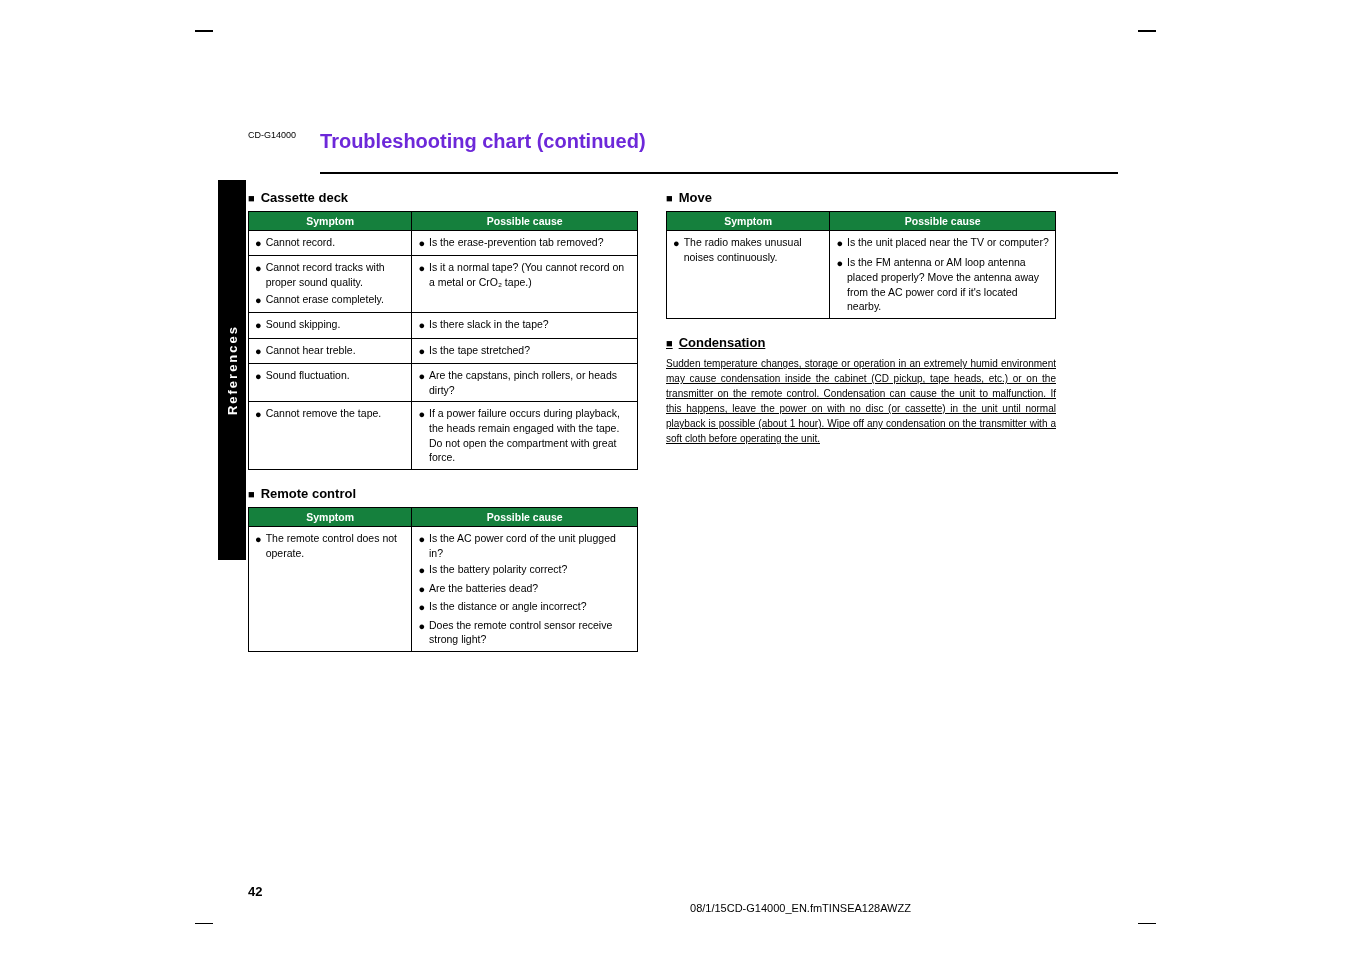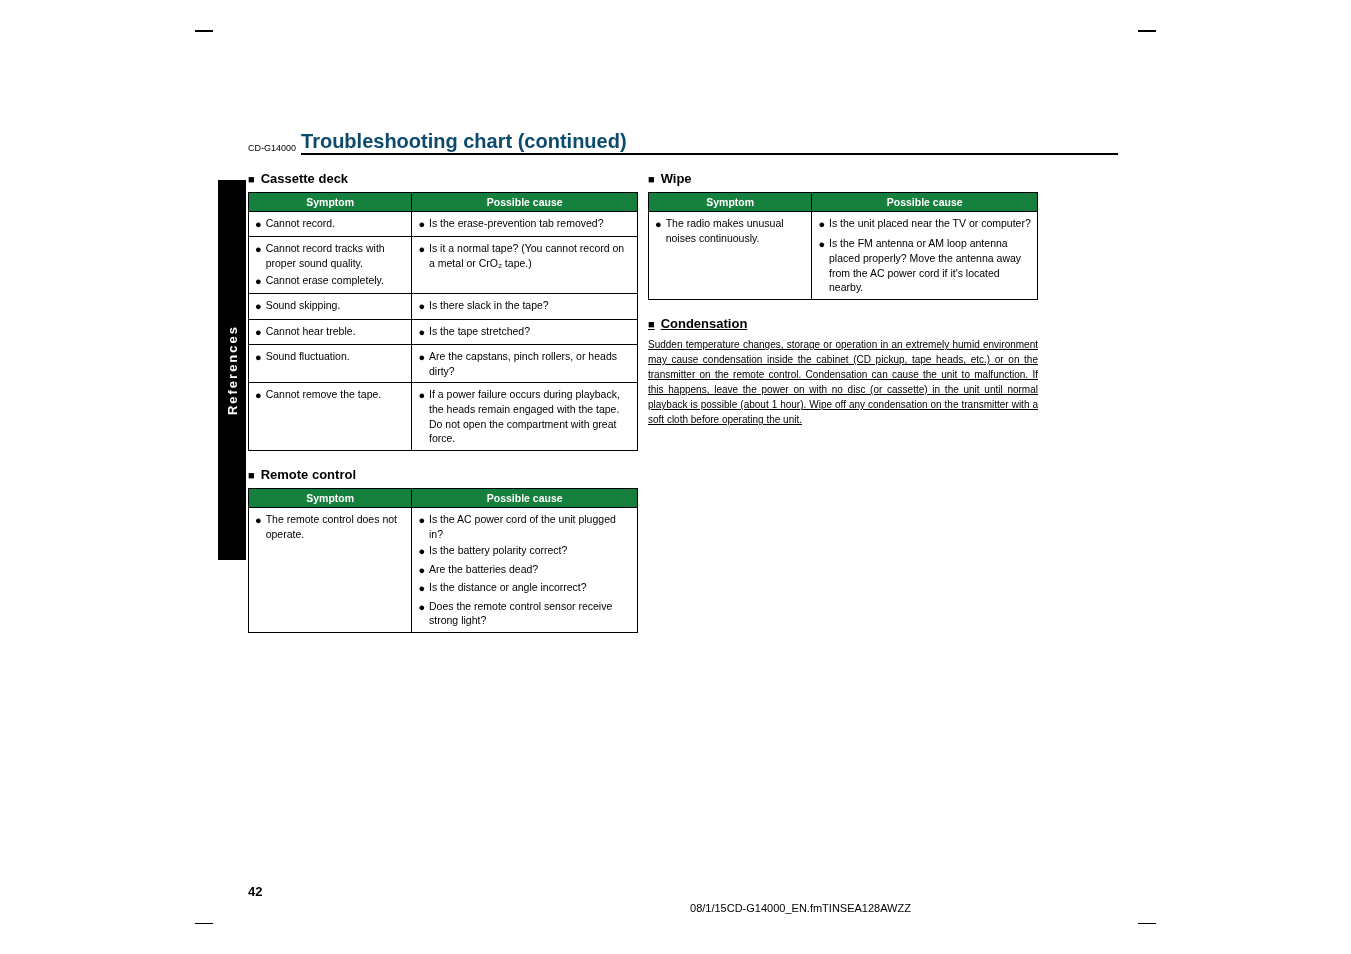--- a/index.html
+++ b/index.html
@@ -55,30 +55,30 @@
     .model-number {
       font-size: 9px;
       color: #000;
       margin-bottom: 2px;
     }
 
     
     .page-title {
       font-size: 20px;
       font-weight: bold;
-      color: #0c4a6e;
+      color: #6d28d9;
       border-bottom: 2px solid #000;
-      padding-bottom: 0;
+      padding-bottom: 19px;
       margin-bottom: 12px;
     }
 
     
     .two-col {
       display: flex;
-      gap: 10px;
+      gap: 28px;
     }
 
     .left-col {
       width: 390px;
     }
 
     .right-col {
       width: 390px;
     }
 
@@ -217,21 +217,21 @@
   <div class="left-line-bottom"></div>
   <div class="right-line-top"></div>
   <div class="right-line-bottom"></div>
 
   <div class="side-tab">
     <span class="side-tab-text">References</span>
   </div>
 
   <div class="main-content">
 
-    <div style="display:flex; align-items:center; gap:5px; margin-bottom:4px;">
+    <div style="display:flex; align-items:flex-start; gap:24px; margin-bottom:4px;">
       <span class="model-number">CD-G14000</span>
       <span class="page-title" style="flex:1;">Troubleshooting chart (continued)</span>
     </div>
 
     <div class="two-col">
 
       <div class="left-col">
 
         <div class="section-header">
           <span>Cassette deck</span>
@@ -385,21 +385,21 @@
               </td>
             </tr>
           </tbody>
         </table>
 
       </div>
 
       <div class="right-col">
 
         <div class="section-header">
-          <span>Wipe</span>
+          <span>Move</span>
         </div>
 
         <table class="trouble-table">
           <thead>
             <tr>
               <th>Symptom</th>
               <th>Possible cause</th>
             </tr>
           </thead>
           <tbody>

